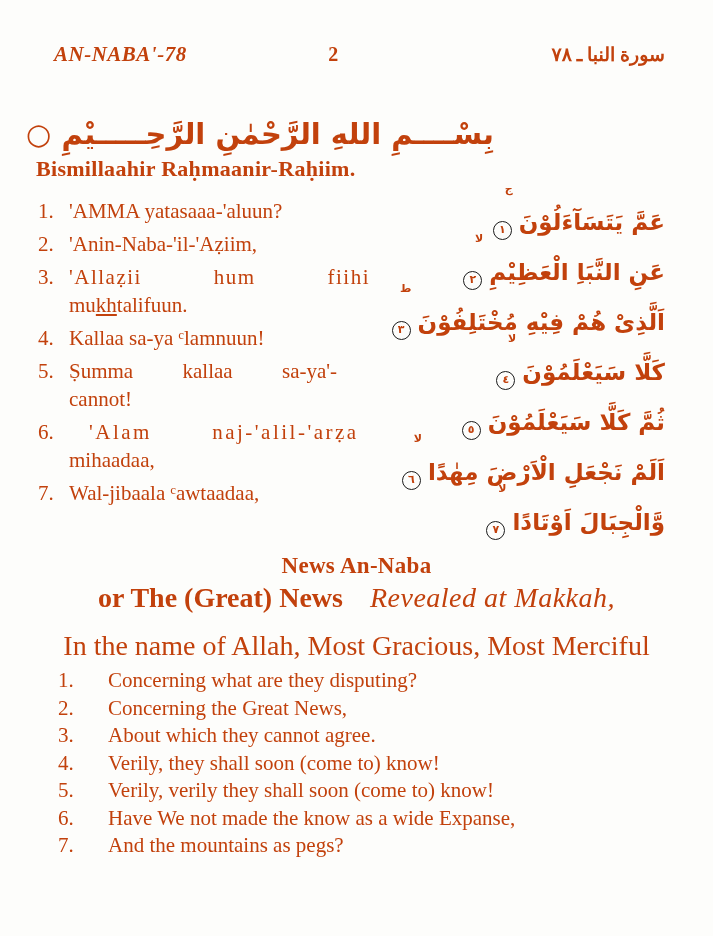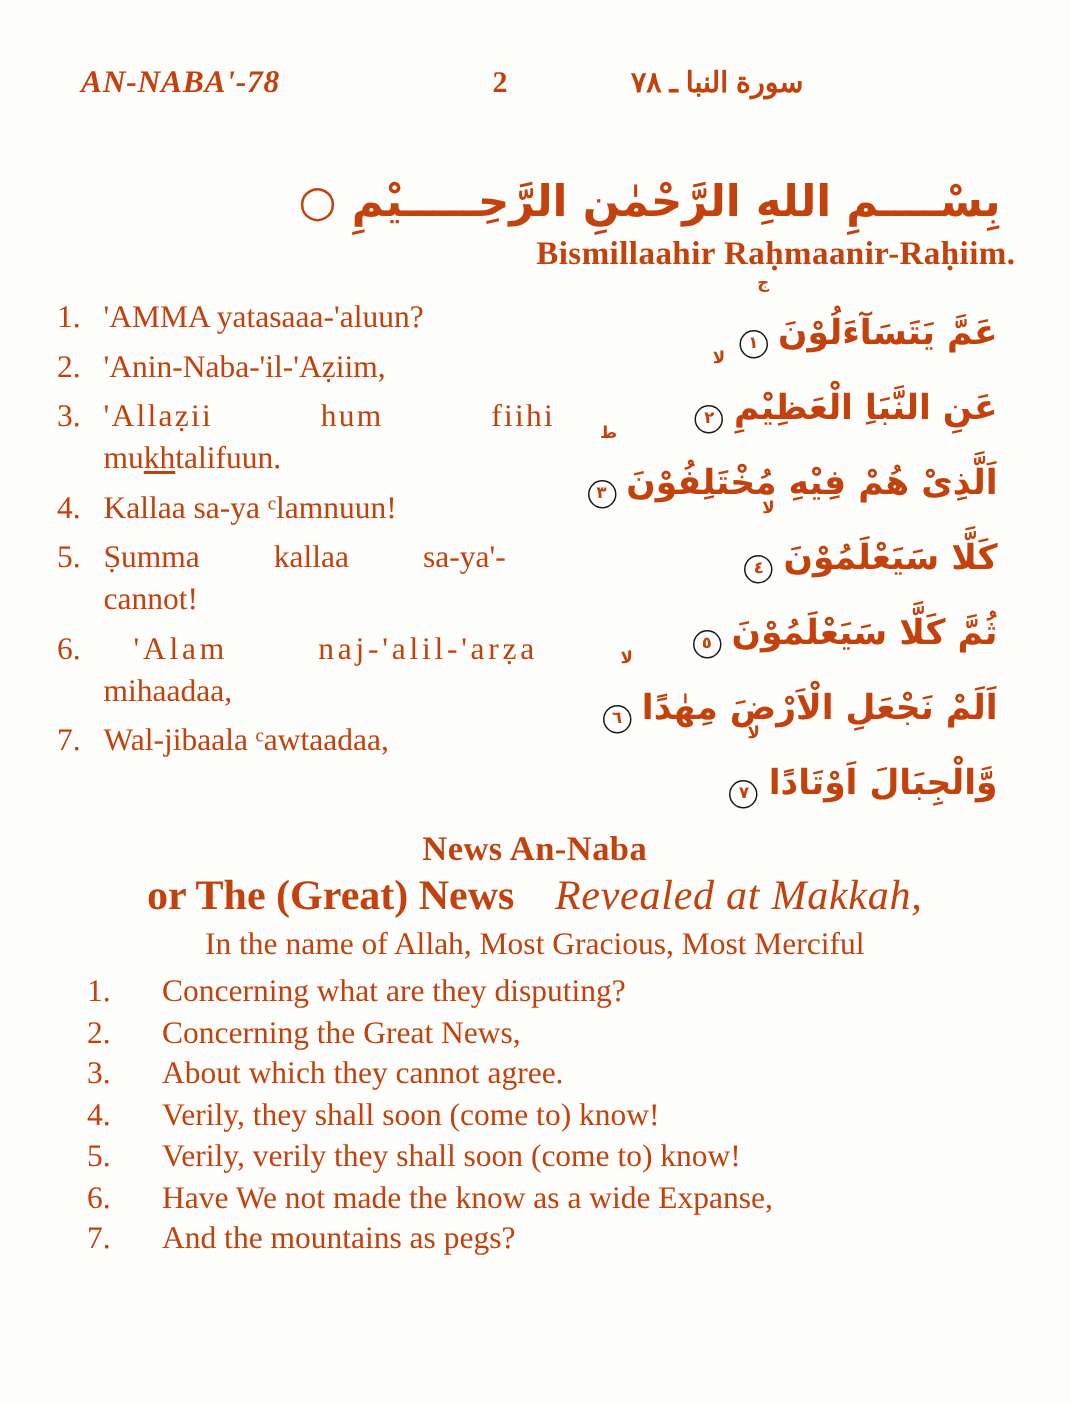--- a/index.html
+++ b/index.html
@@ -7,23 +7,23 @@
   .page{
     box-sizing:border-box;width:713px;height:936px;
     padding:42px 36px 0 36px;
     font-family:"Liberation Serif","DejaVu Serif","DejaVu Sans",serif;
     color:#c2410c;
   }
   
   .header{display:flex;align-items:baseline;}
   .h-left{flex:1.1;font-style:italic;font-weight:bold;font-size:21px;letter-spacing:.5px;padding-left:18px;}
   .h-center{flex:.7;text-align:center;font-weight:bold;font-size:20px;position:relative;left:-16px;}
-  .h-right{flex:1.2;text-align:left;font-family:Liberation Sans, sans-serif;font-size:19px;font-weight:bold;padding-right:12px;}
+  .h-right{flex:1.2;text-align:right;font-family:Liberation Serif, serif;font-size:19px;font-weight:bold;padding-right:12px;}
   
-  .bismillah{margin-top:50px;text-align:right;}
+  .bismillah{margin-top:50px;text-align:left;}
   .b-arabic{display:block;font-family:"DejaVu Sans",sans-serif;font-size:29px;font-weight:bold;transform:translateX(-10px);direction:rtl;}
   .b-translit{display:block;font-size:22px;font-weight:bold;margin-top:5px;letter-spacing:.3px;}
   
   .columns{display:flex;margin-top:15px;}
   .t-col{width:332px;flex:none;}
   .t-row{display:flex;margin-bottom:5px;font-size:21px;line-height:28px;}
   .t-num{width:31px;flex:none;padding-left:2px;}
   .t-text{flex:1;}
   .t-line{display:block;white-space:nowrap;}
   
@@ -35,21 +35,21 @@
   .a-marker{position:relative;display:inline-block;margin:0 7px;}
   .a-circle{display:inline-flex;width:17px;height:17px;border:1.6px solid #1a1a1a;border-radius:50%;
             align-items:center;justify-content:center;font-size:11px;font-weight:bold;vertical-align:-3px;}
   .a-waqf{position:absolute;top:-14px;right:-1px;font-size:11px;font-weight:bold;line-height:1;}
   
   .sura-head{margin-top:6px;text-align:center;}
   .s-title{font-size:23px;font-weight:bold;letter-spacing:.3px;}
   .s-sub{font-size:28px;margin-top:3px;}
   .s-sub-bold{font-weight:bold;}
   .s-sub-italic{font-style:italic;margin-left:20px;letter-spacing:.5px;}
-  .s-invoc{font-size:21px;margin-top:3px;}
+  .s-invoc{font-size:28px;margin-top:16px;}
   
   .e-list{margin-top:5px;}
   .e-row{display:flex;font-size:21px;line-height:27.5px;}
   .e-num{width:50px;flex:none;padding-left:22px;}
   .e-text{flex:1;}
   u{text-decoration:underline;}
 </style>
 </head>
 <body>
 

